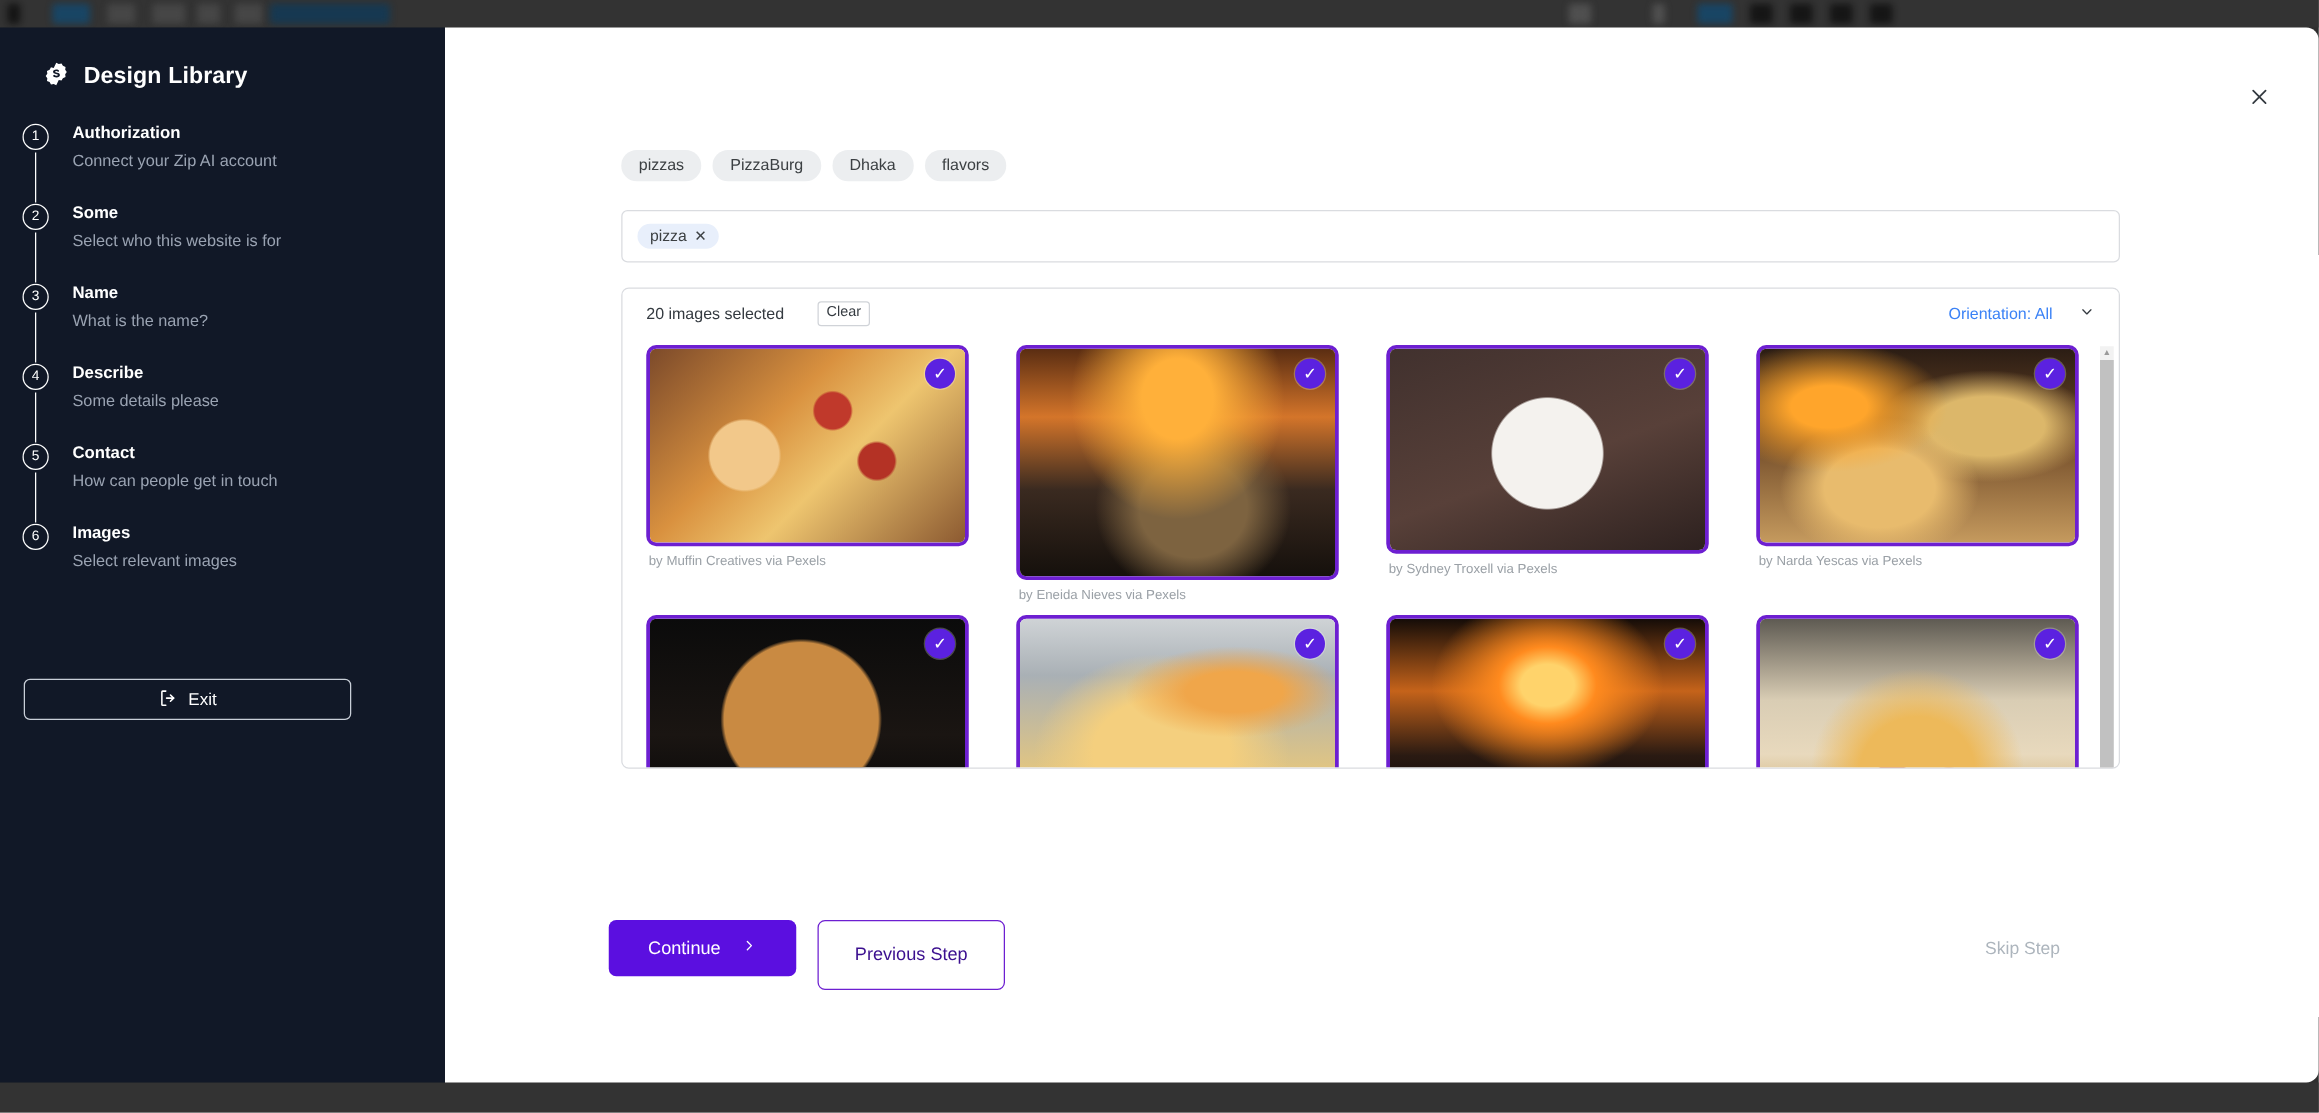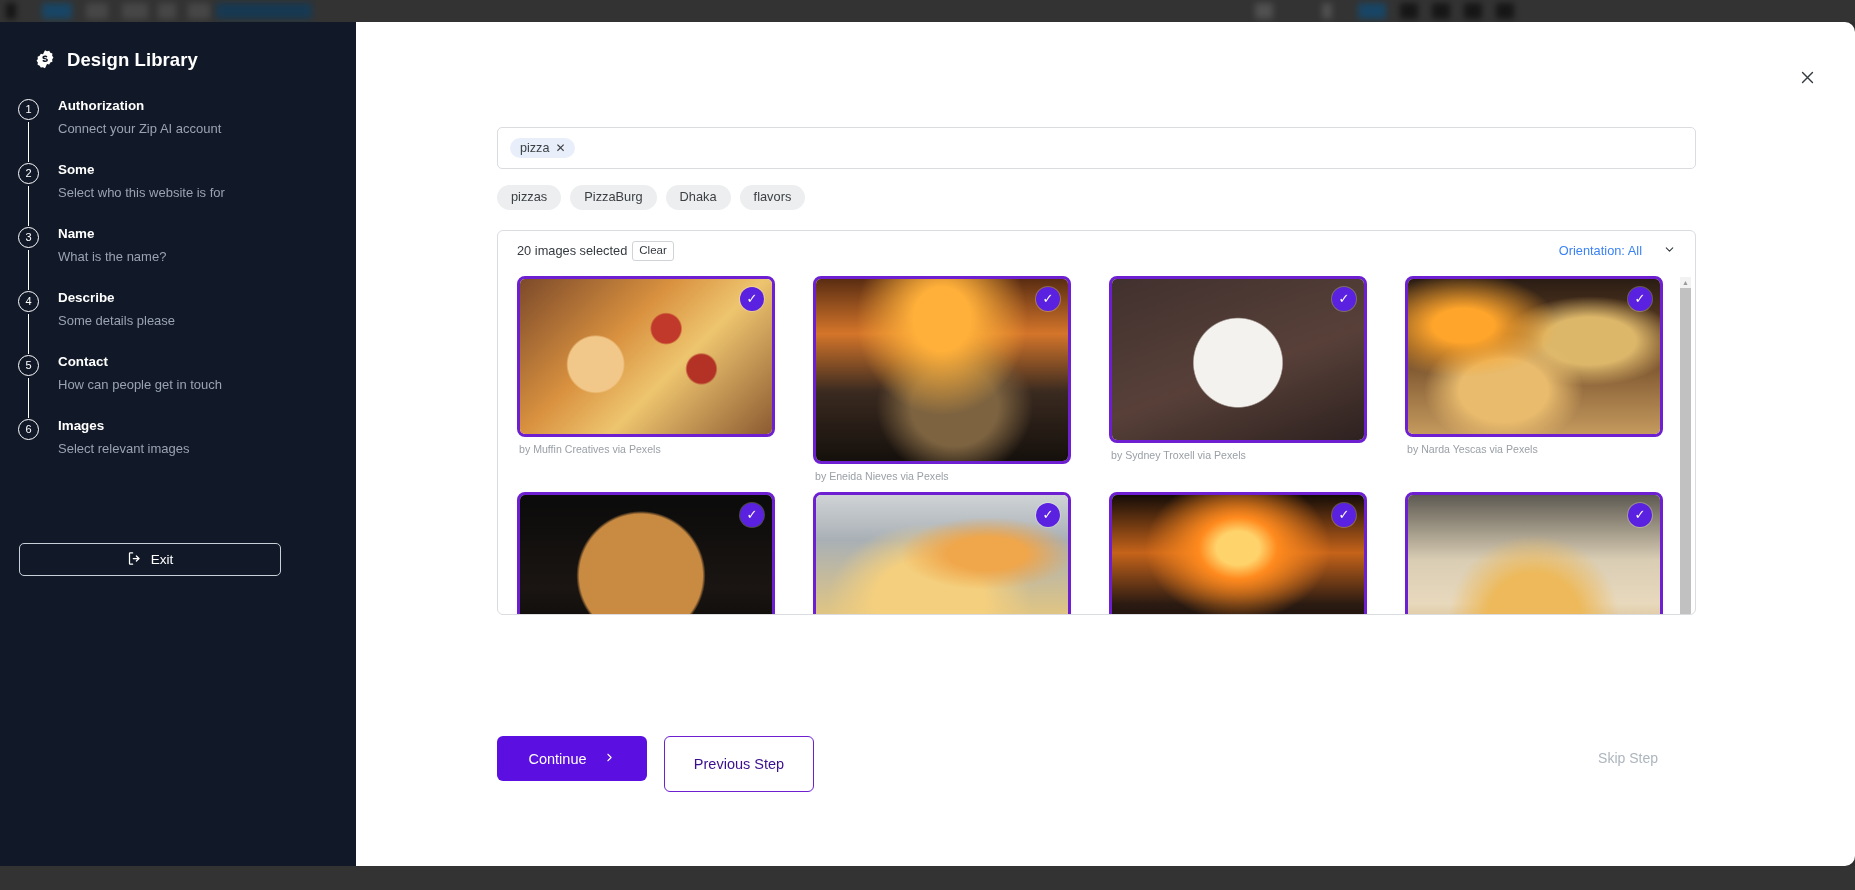--- a/index.html
+++ b/index.html
@@ -116,21 +116,21 @@
   
   #grid-panel {
     margin-top:20px; width:1199px; height:385px;
     border:1px solid #dadce0; border-radius:6px; background:#fff;
     position:relative; overflow:hidden;
   }
   #grid-toolbar {
     height:40px; display:flex; align-items:center; justify-content:space-between;
     padding:0 19px 0 19px;
   }
-  #selected-info { display:flex; align-items:center; gap:5px; }
+  #selected-info { display:flex; align-items:center; gap:27px; }
   #selected-count { font-size:12.8px; color:#343a40; }
   #clear-button {
     font-size:11.5px; color:#343a40; border:1px solid #d0d3d8;
     border-radius:3px; padding:1px 6px; background:#fff; cursor:pointer;
     line-height:1.35;
     text-align:center;
   }
   #orientation-select {
     display:flex; align-items:center; gap:21px;
     font-size:12.8px; color:#3b82f6; cursor:pointer;
@@ -172,21 +172,21 @@
     position:absolute; left:0; top:0; width:11px; height:11px;
     display:flex; align-items:center; justify-content:center;
     font-size:7px; color:#9a9a9a;
   }
   #scroll-thumb {
     position:absolute; left:0; top:11px; width:11px; height:330px;
     background:#c1c1c1; border-radius:0;
   }
 
   
-  #footer { position:absolute; left:141px; top:714px; width:1200px; height:48px; }
+  #footer { position:absolute; left:131px; top:714px; width:1200px; height:48px; }
   #continue-button {
     position:absolute; left:0; top:0; width:150px; height:45px;
     background:#5b0fe0; color:#fff; border:0; border-radius:6px;
     font-size:14.5px; cursor:pointer;
     display:flex; align-items:center; justify-content:center; gap:16px;
     font-family:"Liberation Sans", sans-serif;
   }
   #previous-button {
     position:absolute; left:167px; top:0; width:150px; height:56px;
     background:#fff; color:#3b0f8f; border:1px solid #6d1fd1; border-radius:6px;
@@ -284,34 +284,34 @@
 <div id="modal">
 
   <div id="close-button">
     <svg width="17" height="17" viewBox="0 0 24 24" fill="none" stroke="#343a40" stroke-width="2" stroke-linecap="round">
       <path d="M5 5l14 14M19 5L5 19"></path>
     </svg>
   </div>
 
   <div id="content">
 
+    <div id="suggestions">
+        <div class="sugg">pizzas</div>
+        <div class="sugg">PizzaBurg</div>
+        <div class="sugg">Dhaka</div>
+        <div class="sugg">flavors</div>
+      </div>
+
     <div id="search-box">
       <span id="search-chip">
         <span>pizza</span>
         <span class="x">✕</span>
       </span>
       <input id="search-input" type="text" placeholder="" style="">
     </div>
-
-    <div id="suggestions">
-        <div class="sugg">pizzas</div>
-        <div class="sugg">PizzaBurg</div>
-        <div class="sugg">Dhaka</div>
-        <div class="sugg">flavors</div>
-      </div>
 
     <div id="grid-panel">
       <div id="grid-toolbar">
         <div id="selected-info">
           <span id="selected-count">20 images selected</span>
           <button id="clear-button">Clear</button>
         </div>
         <div id="orientation-select">
           <span>Orientation: All</span>
           <span>

